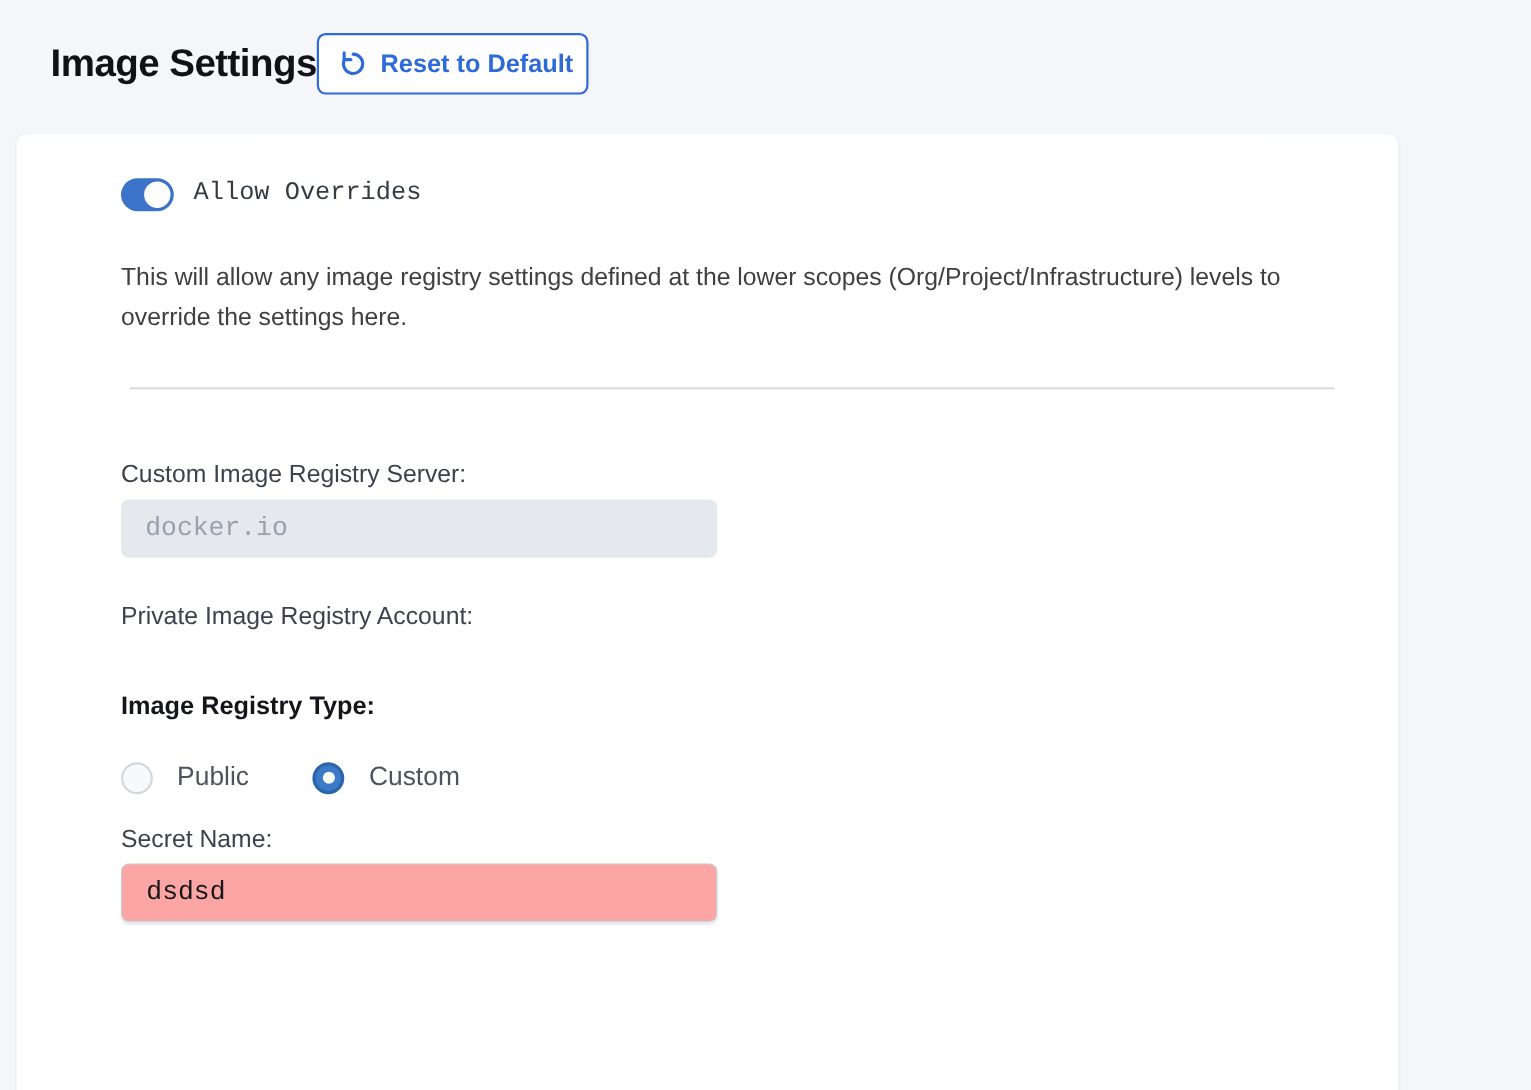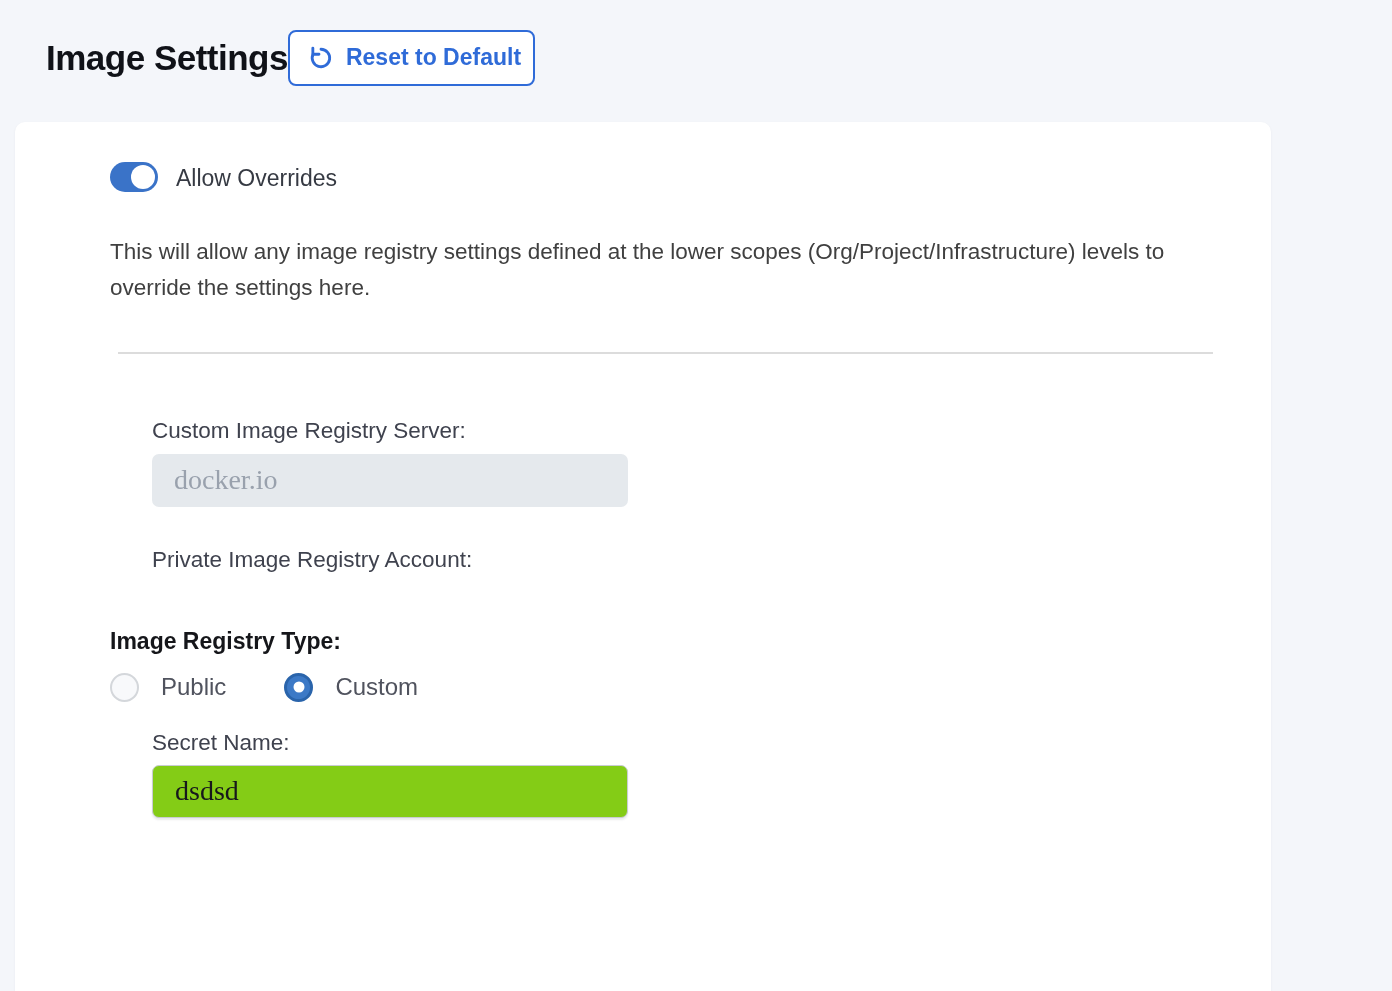--- a/index.html
+++ b/index.html
@@ -46,22 +46,23 @@
     border-radius: 10px;
     margin: 36px 121px 0 15px;
     height: 880px;
     padding: 40px 58px 0 95px;
     box-shadow: 0 1px 3px rgba(20, 30, 60, 0.05);
   }
 
   
   .toggle-row {
     display: flex;
-    align-items: flex-end;
+    align-items: flex-start;
     gap: 18px;
+    font-family: Liberation Mono, monospace;
   }
   .toggle {
     position: relative;
     display: inline-block;
     width: 48px;
     height: 30px;
     border-radius: 15px;
     background: #3a73c8;
     cursor: pointer;
     flex: 0 0 auto;
@@ -91,60 +92,60 @@
 
   
   .divider {
     border: none;
     border-top: 2px solid #dcdcdc;
     margin: 46px 0 0 8px;
     width: 1095px;
   }
 
   
-  .field { margin-top: 0; margin-left: 42px; }
+  .field { margin-top: 0; }
   .field-label {
     display: block;
     font-size: 22.5px;
     color: #3f424e;
     margin-bottom: 10px;
   }
   .first-field { margin-top: 64px; }
   .second-field { margin-top: 40px; }
   .text-input {
     display: block;
-    width: 476px;
+    width: 542px;
     height: 53px;
     border-radius: 7px;
-    font-family: Liberation Serif, serif;
-    font-size: 28px;
+    font-family: Liberation Mono, monospace;
+    font-size: 24px;
     padding: 0 22px;
     outline: none;
   }
   .text-input.disabled {
     background: #e5e9ed;
     border: none;
     color: #99a1ad;
   }
   .text-input.editable {
-    background: #84cc16;
+    background: #fca5a5;
     border: 1px solid #c9ccd2;
     color: #17181c;
     box-shadow: 0 2px 2px rgba(40, 50, 70, 0.10);
   }
 
   
   .type-label {
     margin-top: 55px;
     font-size: 23px;
     font-weight: 700;
     color: #15161a;
   }
   .radio-row {
-    margin-top: 18px;
+    margin-top: 38px;
     display: flex;
     align-items: flex-end;
     gap: 58px;
   }
   .radio-option {
     display: flex;
     align-items: center;
     gap: 22px;
     cursor: pointer;
     font-size: 24px;

